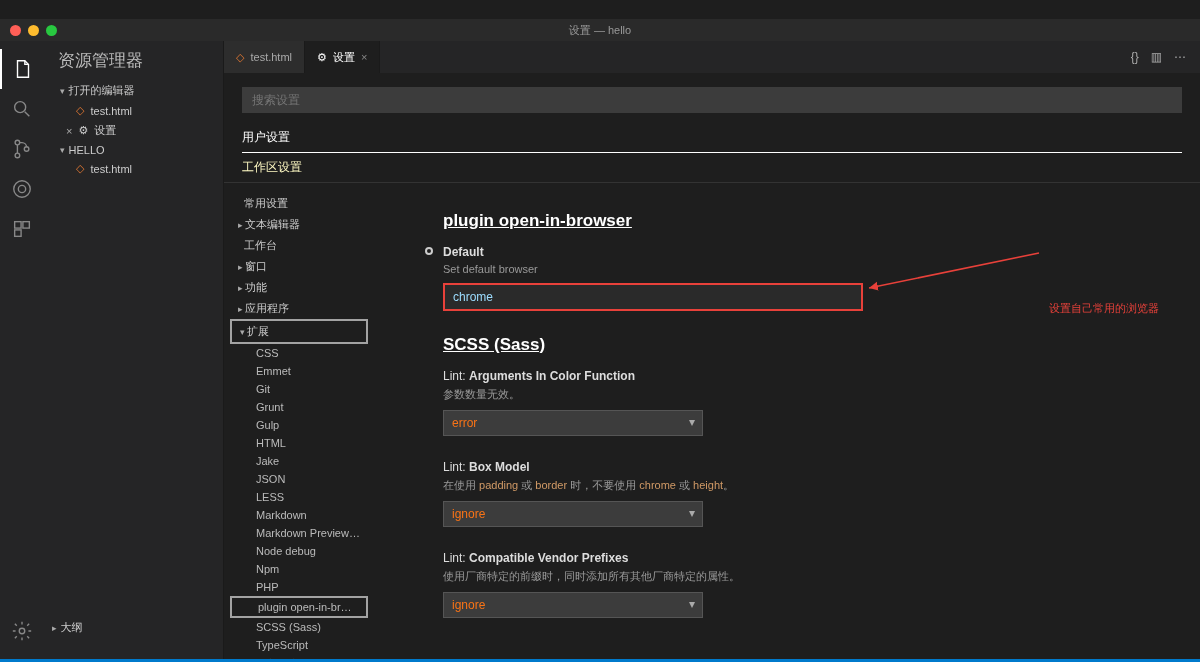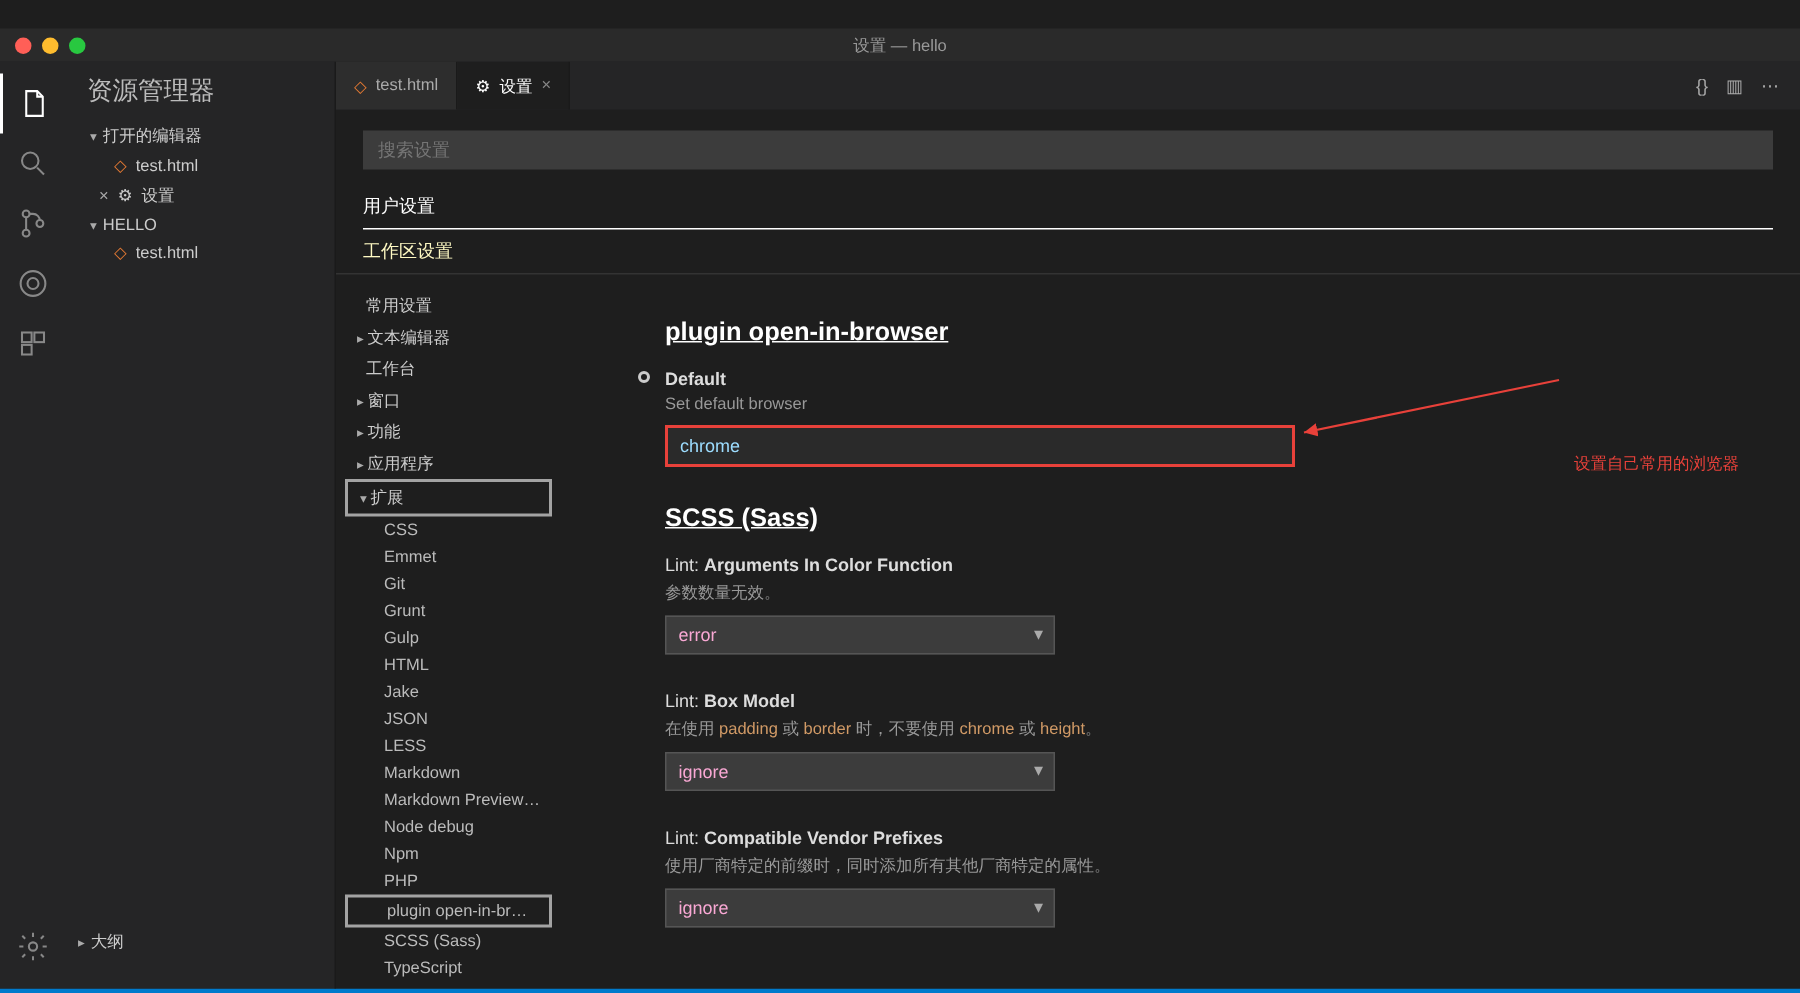--- a/index.html
+++ b/index.html
@@ -55,21 +55,21 @@
 .red-box { border: 2px solid #a3a3a3; }
 
 .settings-main { flex: 1; padding: 18px 34px; overflow-y: auto; position: relative; }
 .section-title { font-size: 17px; font-weight: 600; color: #fff; margin: 10px 0 14px 0; text-decoration: underline; }
 .setting-block { margin-bottom: 24px; position: relative; }
 .setting-label { font-size: 12px; color: #ddd; margin-bottom: 4px; }
 .setting-label b { font-weight: 600; }
 .setting-desc { font-size: 11px; color: #999; margin-bottom: 8px; }
 .setting-desc code { color: #d19a66; }
 .text-input { width: 420px; background: #2a2a2a; border: 2px solid #e8413a; color: #9cdcfe; padding: 5px 8px; font-size: 12px; outline: none; }
-.select-input { width: 260px; background: #3c3c3c; border: 1px solid #555; color: #f9a8d4; padding: 5px 8px; font-size: 12px; appearance: none; position: relative; }
+.select-input { width: 260px; background: #3c3c3c; border: 1px solid #555; color: #f97316; padding: 5px 8px; font-size: 12px; appearance: none; position: relative; }
 .select-wrap { position: relative; display: inline-block; }
 .select-wrap::after { content: "▾"; position: absolute; right: 8px; top: 5px; color: #aaa; pointer-events: none; }
 .gutter-dot { position: absolute; left: -18px; top: 2px; width: 8px; height: 8px; border: 2px solid #ccc; border-radius: 50%; background: transparent; }
 
 .annotation { position: absolute; color: #e8413a; font-size: 11px; }
 .arrow-svg { position: absolute; pointer-events: none; }
 
 .statusbar { height: 22px; background: #007acc; display: flex; align-items: center; padding: 0 8px; color: #fff; font-size: 11px; gap: 6px; }
 .status-right { margin-left: auto; display: flex; gap: 12px; }
 </style>

